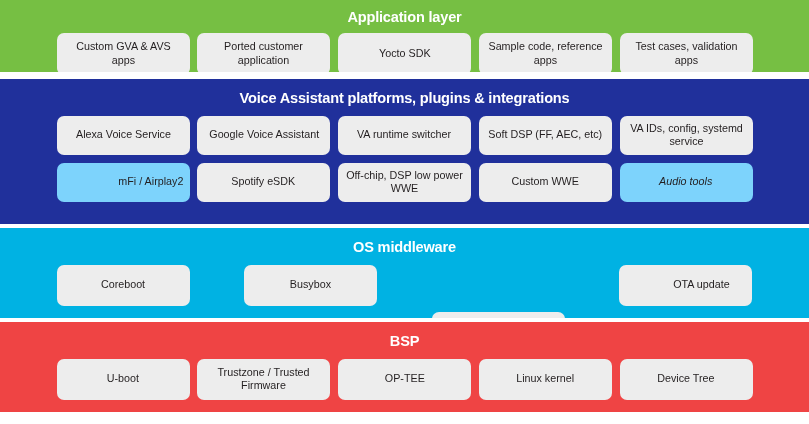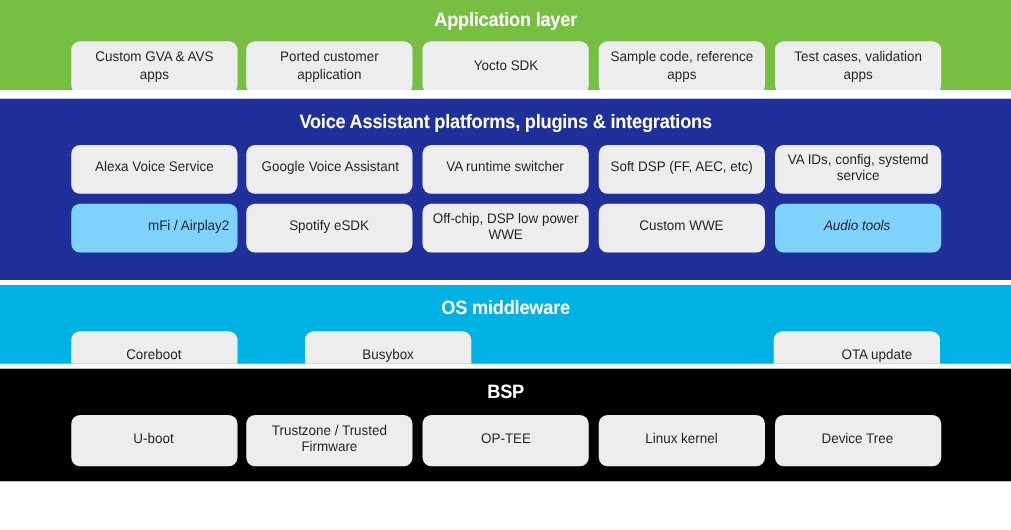--- a/index.html
+++ b/index.html
@@ -86,21 +86,21 @@
     height: 145px;
     background: #20309b;
     padding-top: 11px;
   }
   .layer-va .card-row { margin-top: 10px; }
   .layer-va .card-row.second { margin-top: 8px; }
   .layer-va .card { height: 39px; }
 
   
   .layer-os {
-    height: 63px;
+    height: 90px;
     background: #00b2e3;
     padding-top: 11px;
   }
   .layer-os .card-row { margin-top: 10px; }
   .layer-os .card { height: 41px; text-align: center; }
 
   
   .layer-bsp {
     height: 90px;
     background: #f0952f;
@@ -190,21 +190,21 @@
         <span class="card-label">Systemd</span>
       </div>
       <div class="card" style="background: rgb(237, 237, 237); padding-left: 36px;">
         <span class="card-label">OTA update</span>
       </div>
     </div>
   </section>
 
   <div class="gap-3"></div>
 
-  <section class="layer layer-bsp" style="background: #000000;">
+  <section class="layer layer-bsp" style="background: #ef4444;">
     <div class="layer-title" style="color: rgb(255, 255, 255);">BSP</div>
     <div class="card-row">
       <div class="card" style="background: rgb(237, 237, 237); align-items: center;">
         <span class="card-label">U-boot</span>
       </div>
       <div class="card" style="background: rgb(237, 237, 237);">
         <span class="card-label">Trustzone / Trusted Firmware</span>
       </div>
       <div class="card" style="background: rgb(237, 237, 237);">
         <span class="card-label">OP-TEE</span>

